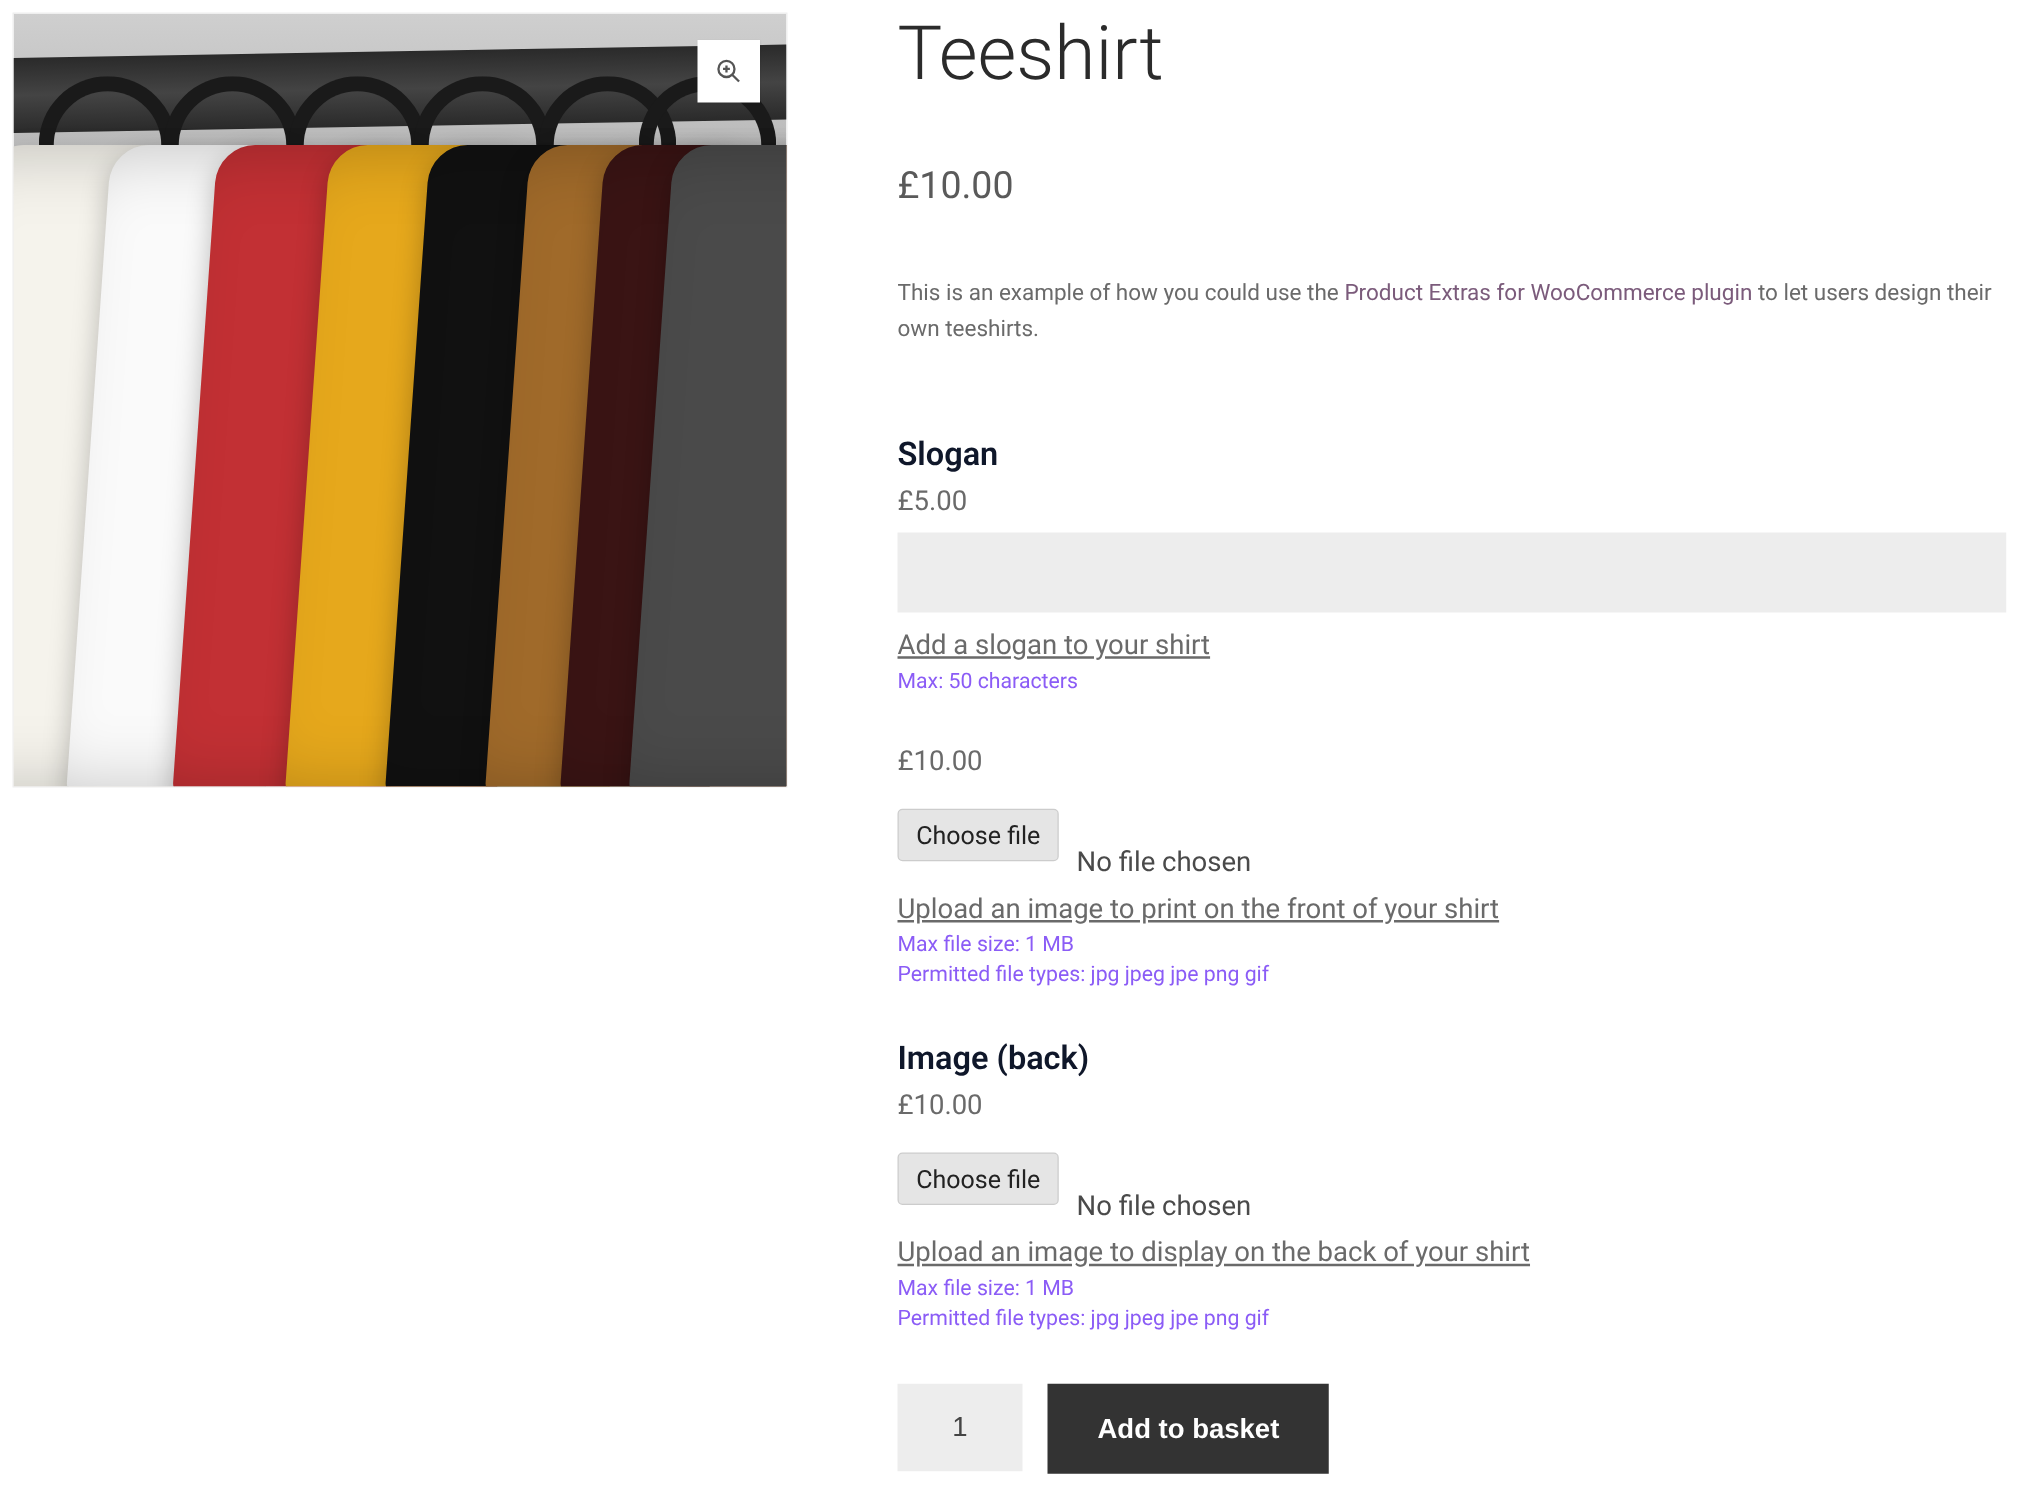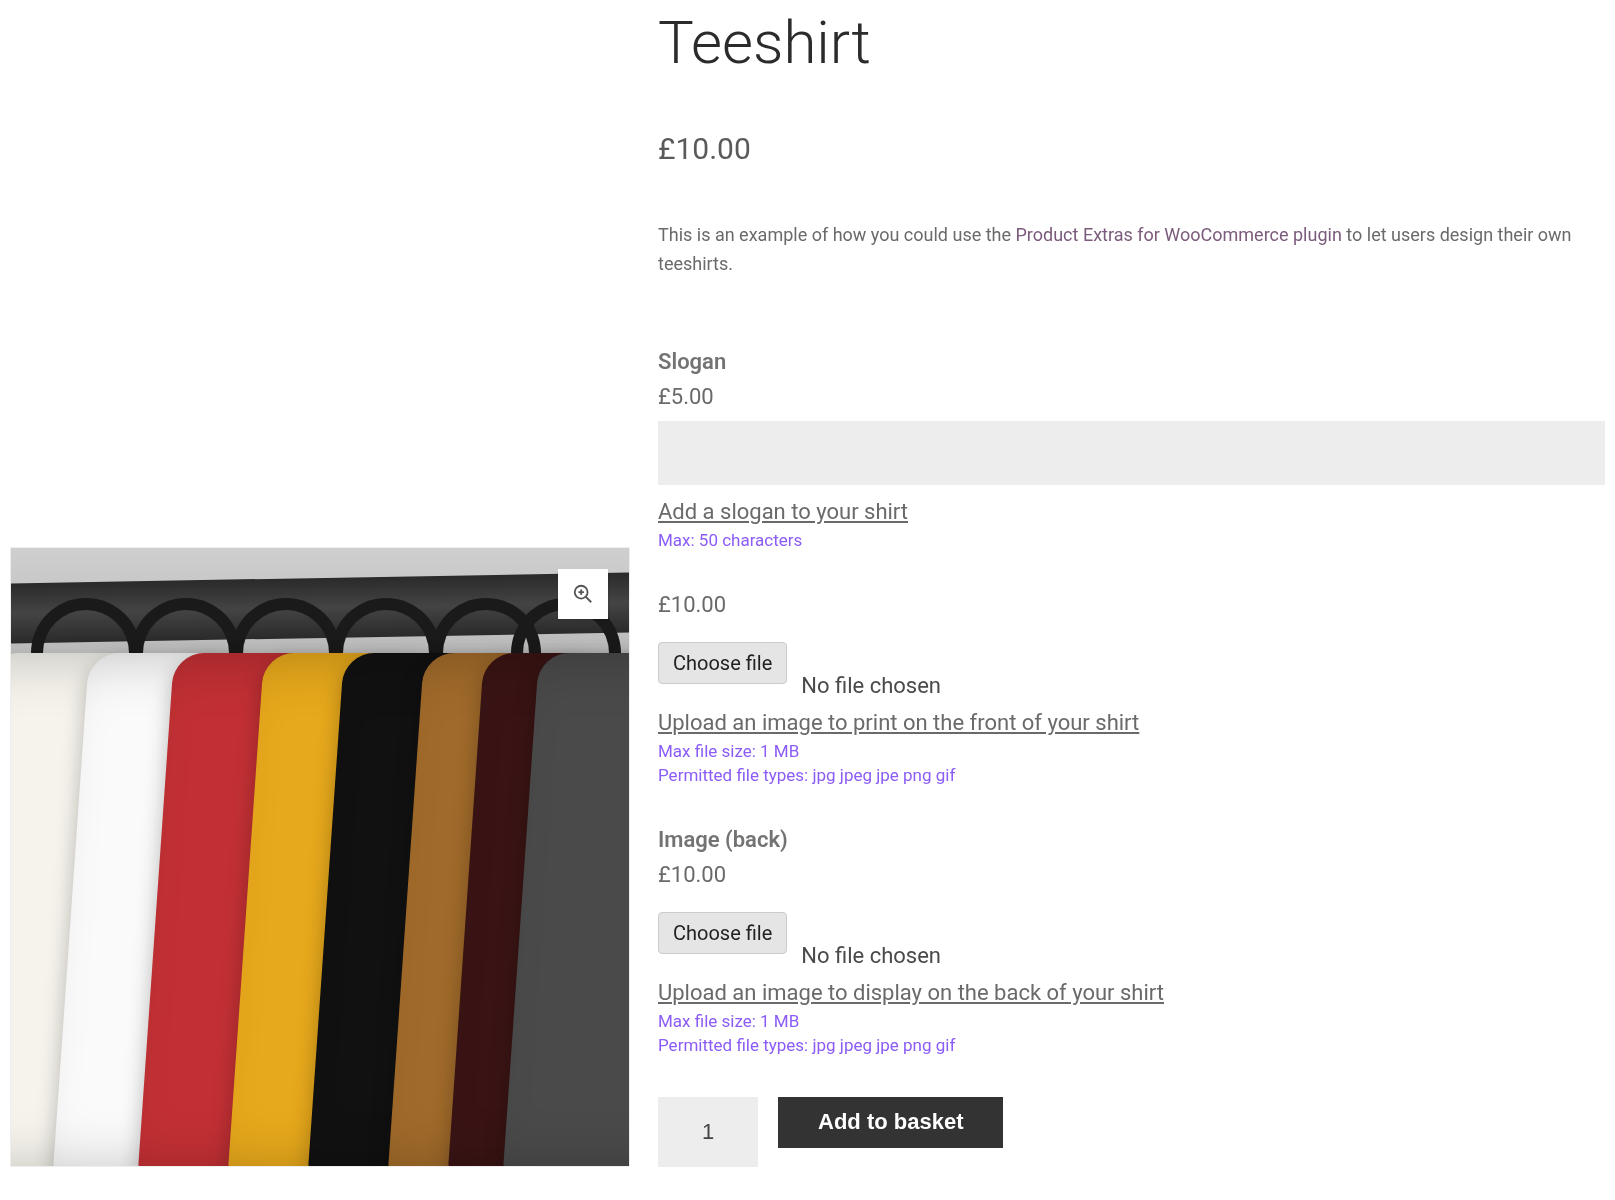--- a/index.html
+++ b/index.html
@@ -5,22 +5,22 @@
   * { box-sizing: border-box; margin: 0; padding: 0; }
   body {
     font-family: -apple-system, BlinkMacSystemFont, "Segoe UI", Roboto, "Helvetica Neue", Arial, sans-serif;
     color: #333;
     background: #fff;
     width: 1615px;
     padding: 10px 10px 40px 10px;
   }
   .product-wrap {
     display: flex;
-    gap: 28px;
-    align-items: flex-end;
+    gap: 88px;
+    align-items: flex-start;
   }
   .gallery {
     position: relative;
     width: 620px;
     flex: 0 0 620px;
   }
   .gallery-img {
     width: 620px;
     height: 620px;
     border: 1px solid #eee;
@@ -85,23 +85,23 @@
     color: #6a6a6a;
     line-height: 1.6;
     margin-bottom: 70px;
   }
   .desc a { color: #7b5b7b; text-decoration: none; }
 
   .extra {
     margin-bottom: 42px;
   }
   .extra-label {
-    font-size: 22px;
+    font-size: 26px;
     font-weight: 600;
-    color: #737373;
+    color: #0f172a;
     margin-bottom: 10px;
   }
   .extra-price {
     font-size: 22px;
     color: #6a6a6a;
     margin-bottom: 12px;
   }
   .text-input {
     width: 100%;
     height: 64px;
@@ -157,21 +157,21 @@
     border: none;
     text-align: center;
     font-size: 22px;
     color: #444;
   }
   .add-btn {
     background: #333;
     color: #fff;
     border: none;
     padding: 0 40px;
-    height: 51px;
+    height: 72px;
     font-size: 22px;
     font-weight: 600;
     cursor: pointer;
   }
 </style>
 </head>
 <body>
 
 <div class="product-wrap">
 

